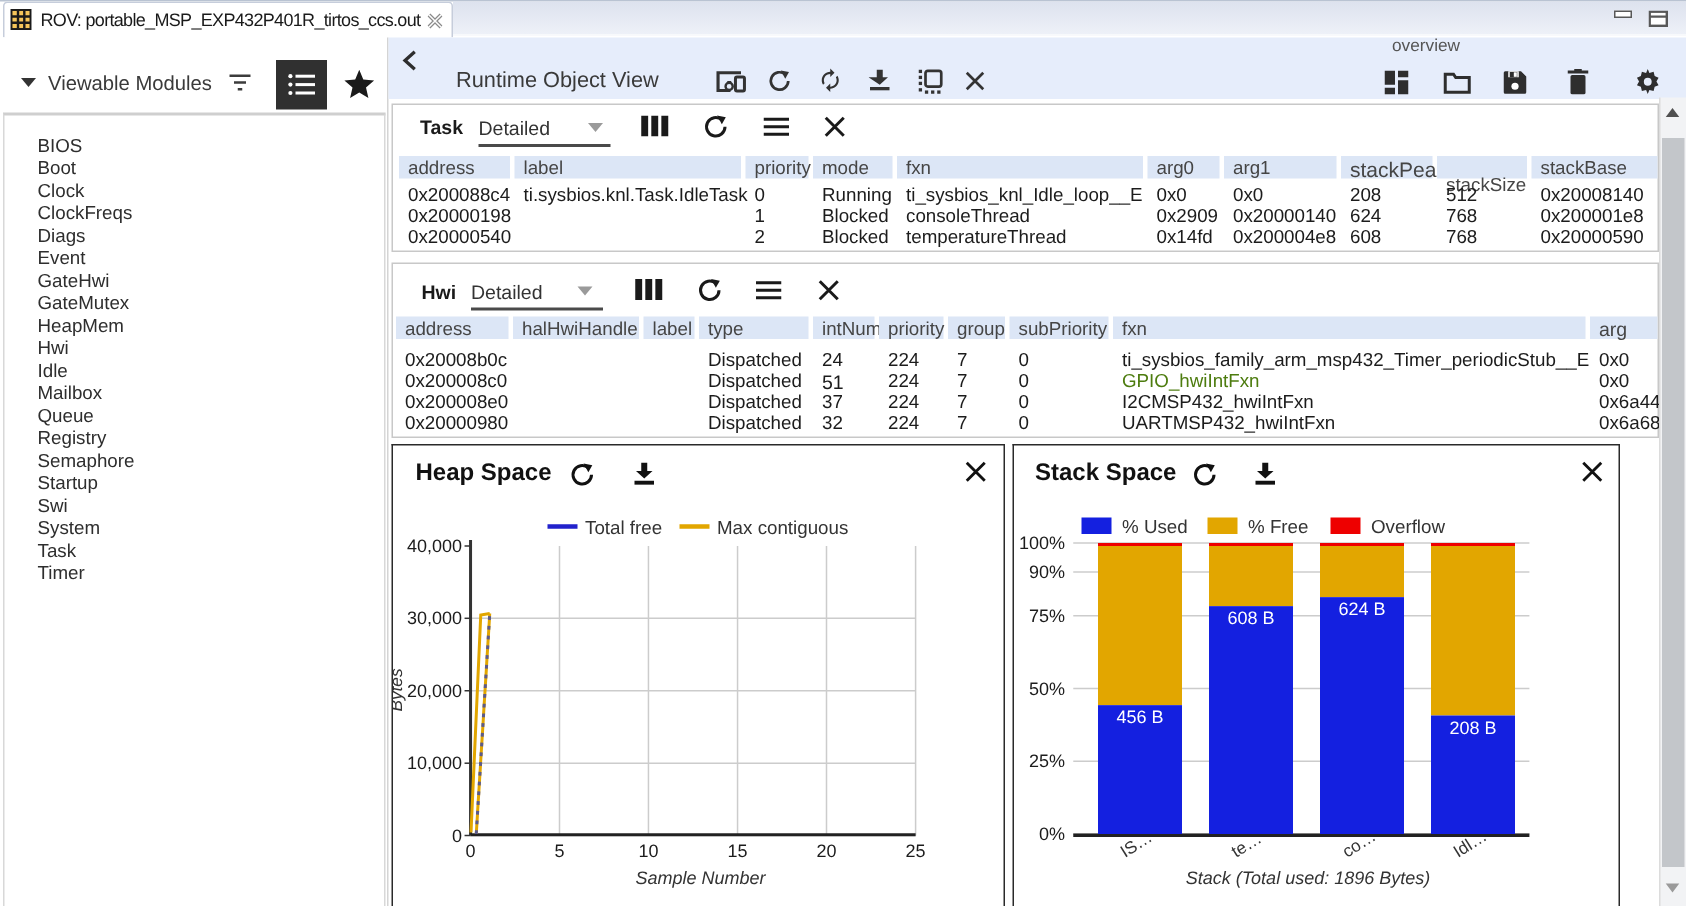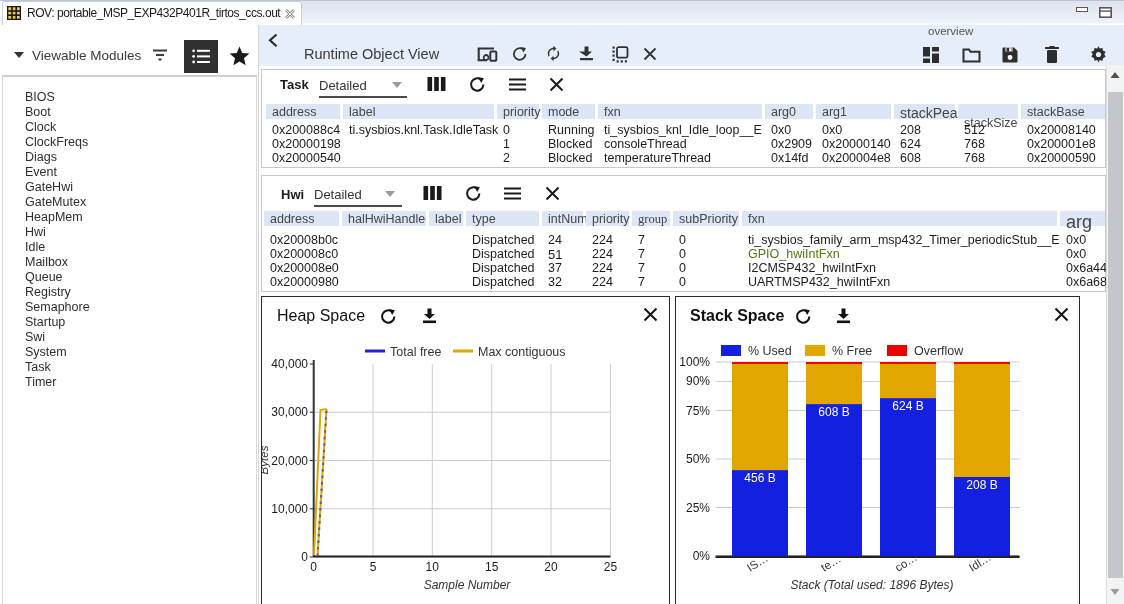--- a/index.html
+++ b/index.html
@@ -235,27 +235,27 @@
 <div class="abs" style="left:348px;top:212px;font-size:12.5px;color:#454545;">halHwiHandle</div>
 <div class="abs" style="left:429px;top:211px;width:34px;height:15px;background:#dce6f6;"></div>
 <div class="abs" style="left:435px;top:212px;font-size:12.5px;color:#454545;">label</div>
 <div class="abs" style="left:466px;top:211px;width:73px;height:15px;background:#dce6f6;"></div>
 <div class="abs" style="left:472px;top:212px;font-size:12.5px;color:#454545;">type</div>
 <div class="abs" style="left:542px;top:211px;width:41px;height:15px;background:#dce6f6;"></div>
 <div class="abs" style="left:548px;top:212px;font-size:12.5px;color:#454545;">intNum</div>
 <div class="abs" style="left:586px;top:211px;width:43px;height:15px;background:#dce6f6;"></div>
 <div class="abs" style="left:592px;top:212px;font-size:12.5px;color:#454545;">priority</div>
 <div class="abs" style="left:632px;top:211px;width:38px;height:15px;background:#dce6f6;"></div>
-<div class="abs" style="left:638px;top:212px;font-size:12.5px;color:#454545;font-family:Liberation Serif, serif;">group</div>
+<div class="abs" style="left:638px;top:212px;font-size:12.5px;color:#454545;">group</div>
 <div class="abs" style="left:673px;top:211px;width:66px;height:15px;background:#dce6f6;"></div>
 <div class="abs" style="left:679px;top:212px;font-size:12.5px;color:#454545;">subPriority</div>
 <div class="abs" style="left:742px;top:211px;width:315px;height:15px;background:#dce6f6;"></div>
 <div class="abs" style="left:748px;top:212px;font-size:12.5px;color:#454545;">fxn</div>
 <div class="abs" style="left:1060px;top:211px;width:45px;height:15px;background:#dce6f6;"></div>
-<div class="abs" style="left:1066px;top:212px;font-size:18px;color:#454545;">arg</div>
+<div class="abs" style="left:1066px;top:212px;font-size:13px;color:#454545;">arg</div>
 <div class="abs" style="left:270px;top:233px;font-size:12.5px;color:#1c1c1c;white-space:nowrap;">0x20008b0c</div>
 <div class="abs" style="left:472px;top:233px;font-size:12.5px;color:#1c1c1c;white-space:nowrap;">Dispatched</div>
 <div class="abs" style="left:548px;top:233px;font-size:12.5px;color:#1c1c1c;white-space:nowrap;">24</div>
 <div class="abs" style="left:592px;top:233px;font-size:12.5px;color:#1c1c1c;white-space:nowrap;">224</div>
 <div class="abs" style="left:638px;top:233px;font-size:12.5px;color:#1c1c1c;white-space:nowrap;">7</div>
 <div class="abs" style="left:679px;top:233px;font-size:12.5px;color:#1c1c1c;white-space:nowrap;">0</div>
 <div class="abs" style="left:748px;top:233px;font-size:12.5px;color:#1c1c1c;white-space:nowrap;">ti_sysbios_family_arm_msp432_Timer_periodicStub__E</div>
 <div class="abs" style="left:1066px;top:233px;font-size:12.5px;color:#1c1c1c;white-space:nowrap;">0x0</div>
 <div class="abs" style="left:270px;top:247px;font-size:12.5px;color:#1c1c1c;white-space:nowrap;">0x200008c0</div>
 <div class="abs" style="left:472px;top:247px;font-size:12.5px;color:#1c1c1c;white-space:nowrap;">Dispatched</div>
@@ -276,21 +276,21 @@
 <div class="abs" style="left:270px;top:275px;font-size:12.5px;color:#1c1c1c;white-space:nowrap;">0x20000980</div>
 <div class="abs" style="left:472px;top:275px;font-size:12.5px;color:#1c1c1c;white-space:nowrap;">Dispatched</div>
 <div class="abs" style="left:548px;top:275px;font-size:12.5px;color:#1c1c1c;white-space:nowrap;">32</div>
 <div class="abs" style="left:592px;top:275px;font-size:12.5px;color:#1c1c1c;white-space:nowrap;">224</div>
 <div class="abs" style="left:638px;top:275px;font-size:12.5px;color:#1c1c1c;white-space:nowrap;">7</div>
 <div class="abs" style="left:679px;top:275px;font-size:12.5px;color:#1c1c1c;white-space:nowrap;">0</div>
 <div class="abs" style="left:748px;top:275px;font-size:12.5px;color:#1c1c1c;white-space:nowrap;">UARTMSP432_hwiIntFxn</div>
 <div class="abs" style="left:1066px;top:275px;font-size:12.5px;color:#1c1c1c;white-space:nowrap;">0x6a68</div>
 
 <div class="abs" style="left:261px;top:296px;width:409px;height:308px;background:#fff;border:1.5px solid #2a2a2a;border-bottom:none;"></div>
-<div class="abs" style="left:277px;top:307px;font-size:16px;font-weight:normal;color:#111;">Heap Space</div>
+<div class="abs" style="left:277px;top:307px;font-size:16px;font-weight:bold;color:#111;">Heap Space</div>
 <svg class="abs" style="left:380px;top:308px;" width="17" height="17" viewBox="0 0 16 16">
   <path d="M13.5 8 A5.8 5.8 0 1 1 11.5 3.6" stroke="#111" stroke-width="1.9" fill="none"></path>
   <path d="M8.5 1 L14 2 L11.5 6.5 Z" fill="#111"></path>
 </svg>
 <svg class="abs" style="left:422px;top:308px;" width="15" height="16" viewBox="0 0 15 16">
   <path d="M5.5 0.5 h4 v5.5 h3.5 L7.5 11 L2 6 h3.5 Z" fill="#111"></path>
   <rect x="1" y="12.5" width="13" height="2.6" fill="#111"></rect>
 </svg>
 <svg class="abs" style="left:643px;top:307px;" width="15" height="15" viewBox="0 0 15 15">
   <path d="M1.5 1.5 L13.5 13.5 M13.5 1.5 L1.5 13.5" stroke="#111" stroke-width="1.9" fill="none"></path>

